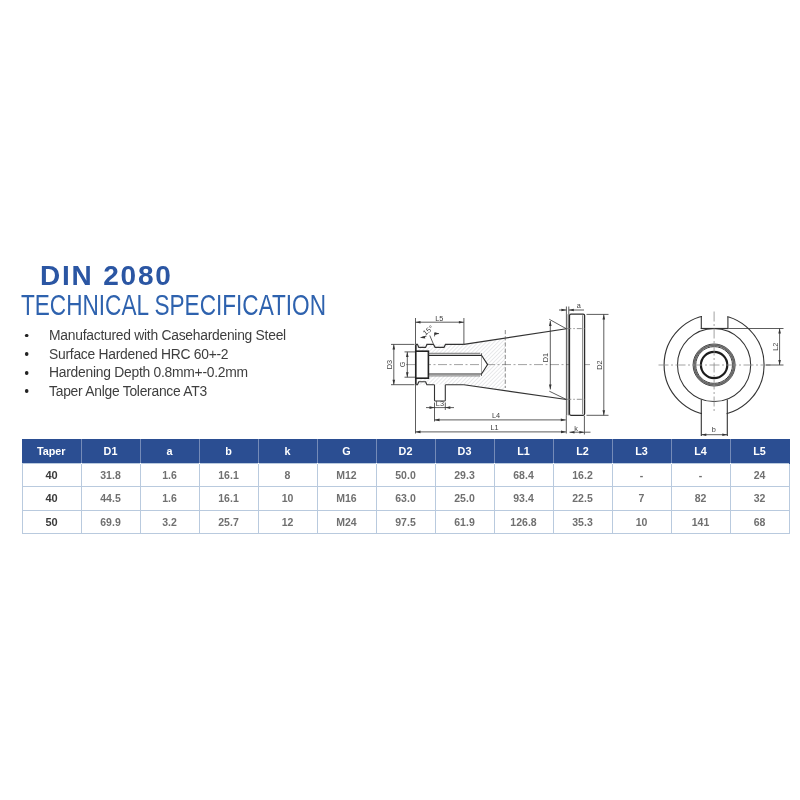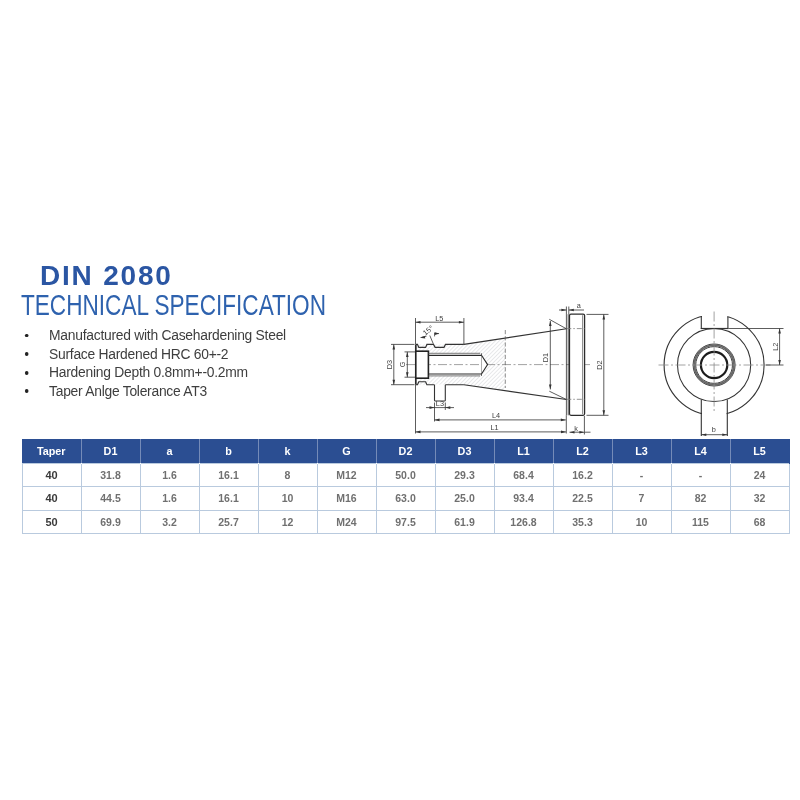--- a/index.html
+++ b/index.html
@@ -256,18 +256,18 @@
           <td>69.9</td>
           <td>3.2</td>
           <td>25.7</td>
           <td>12</td>
           <td>M24</td>
           <td>97.5</td>
           <td>61.9</td>
           <td>126.8</td>
           <td>35.3</td>
           <td>10</td>
-          <td>115</td>
+          <td>141</td>
           <td>68</td>
     </tr>
   </tbody>
     </table>
 </div>
 
 </body></html>

